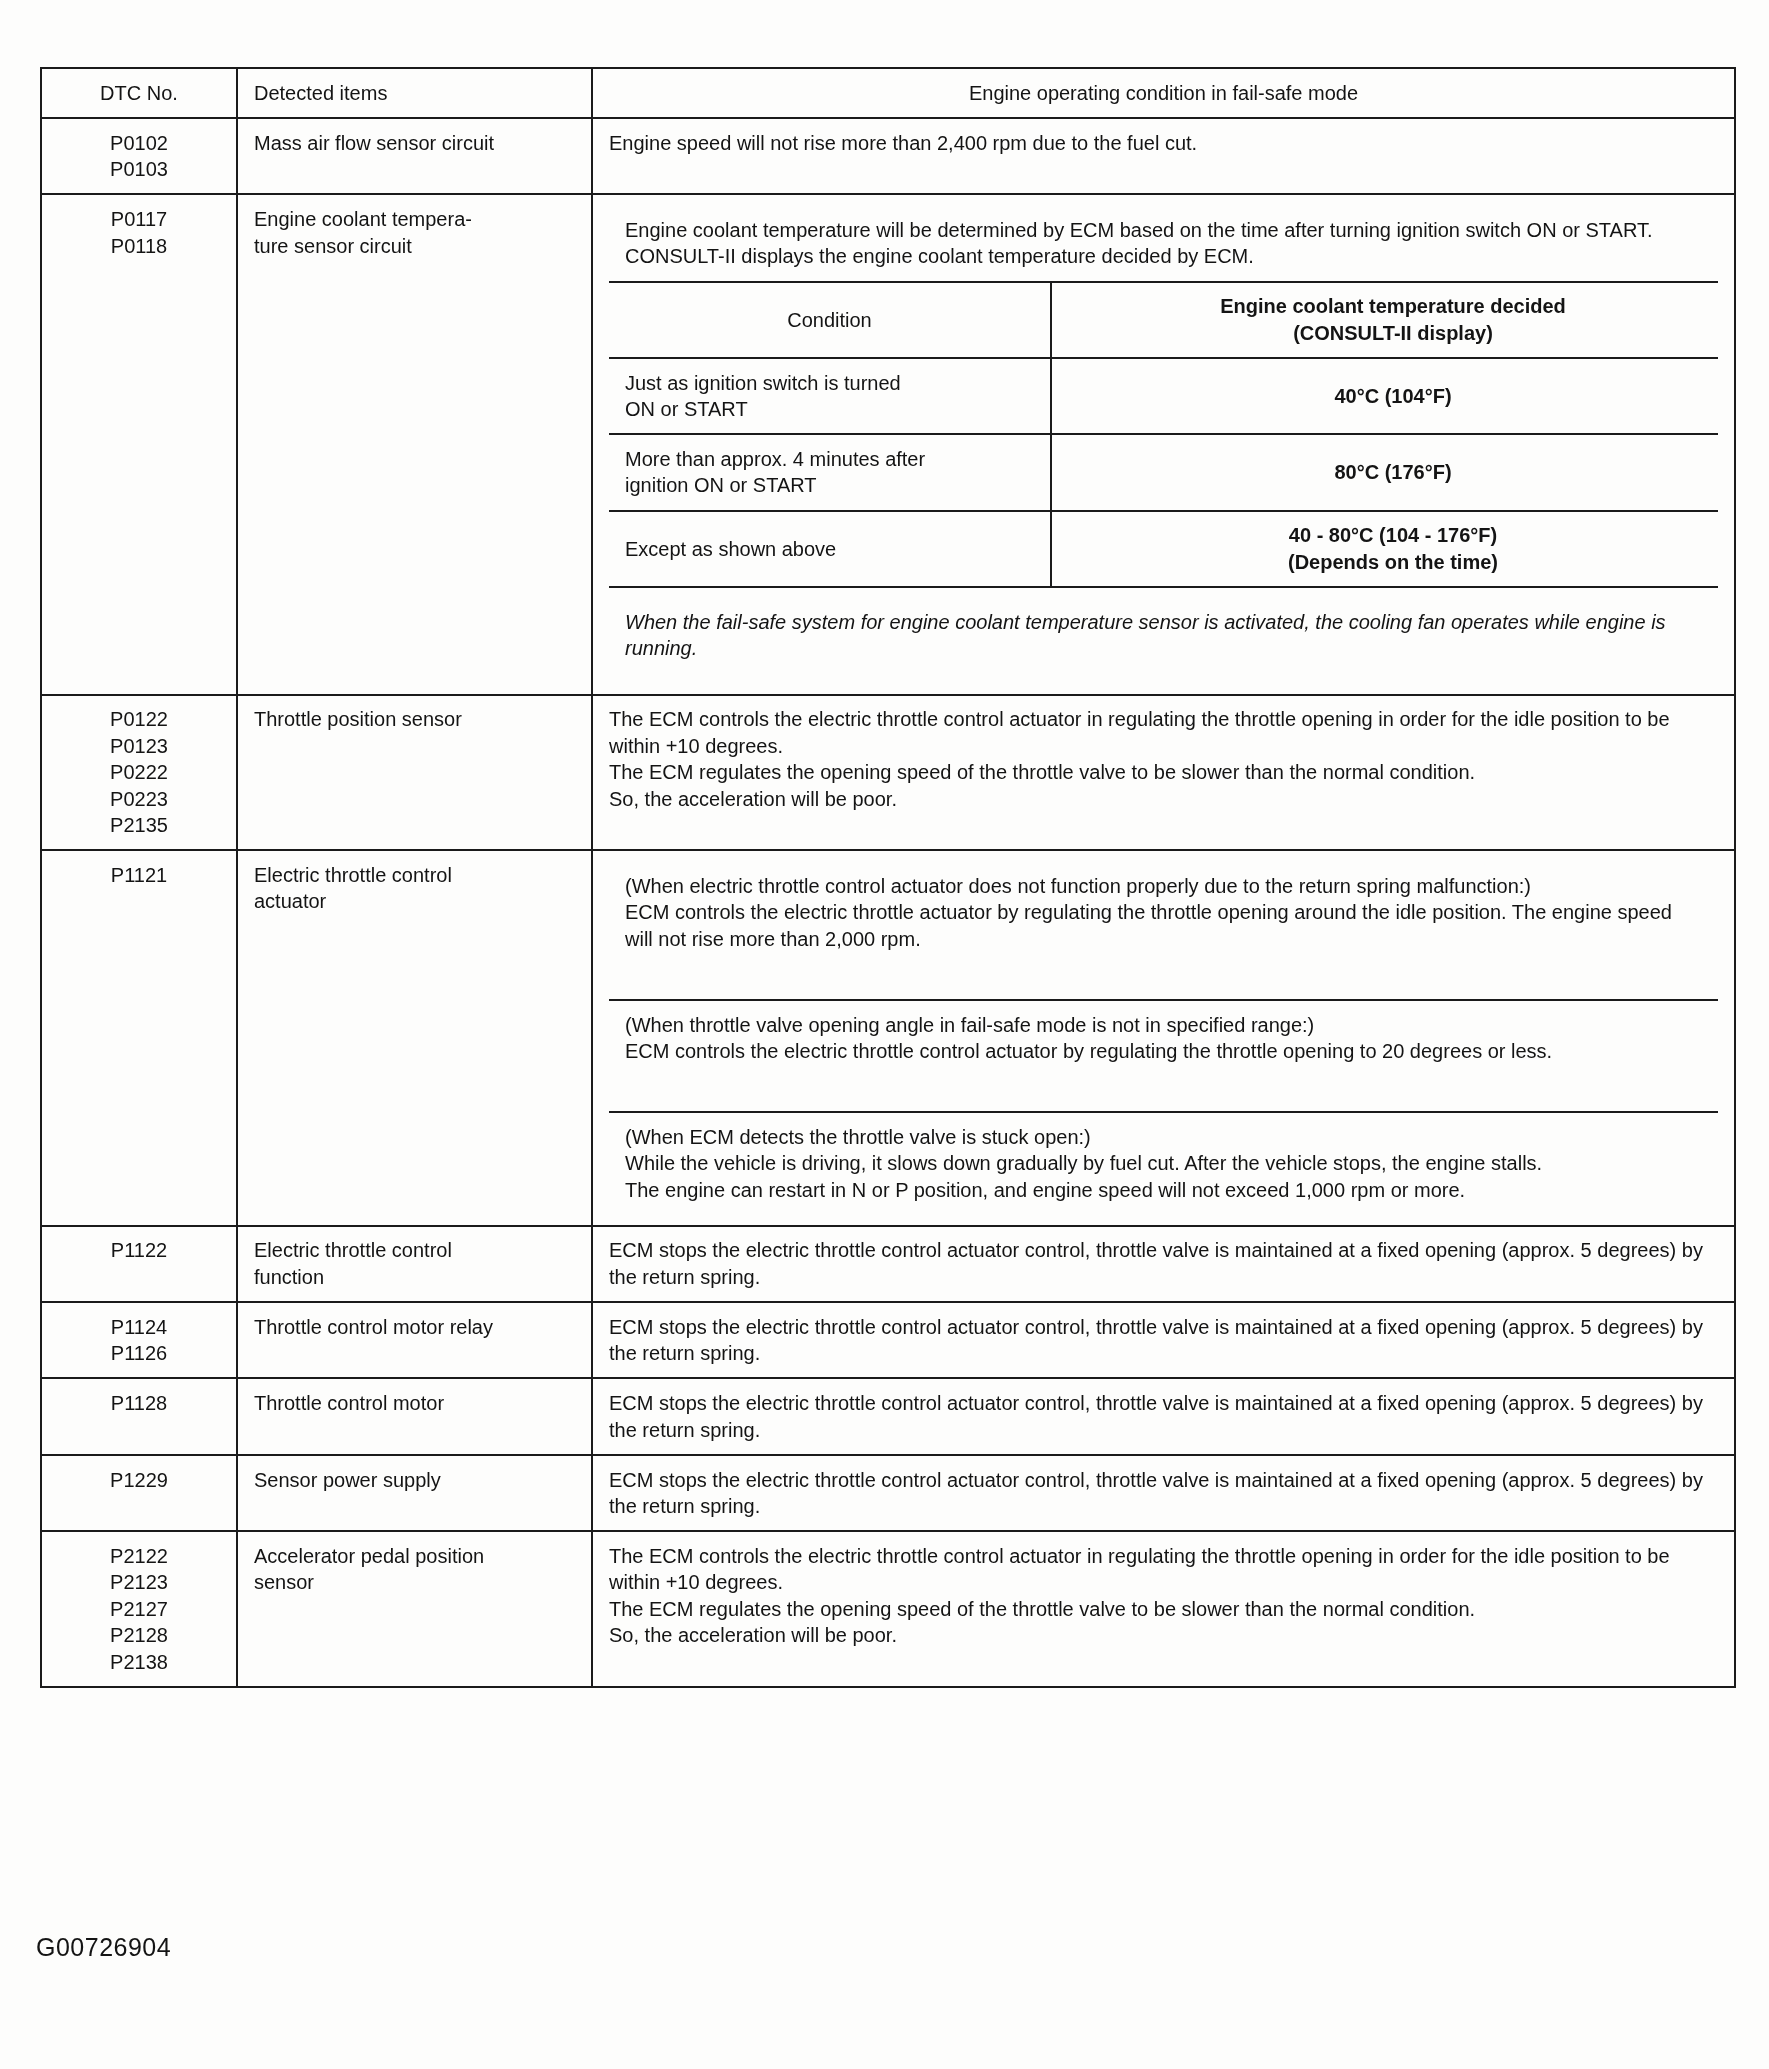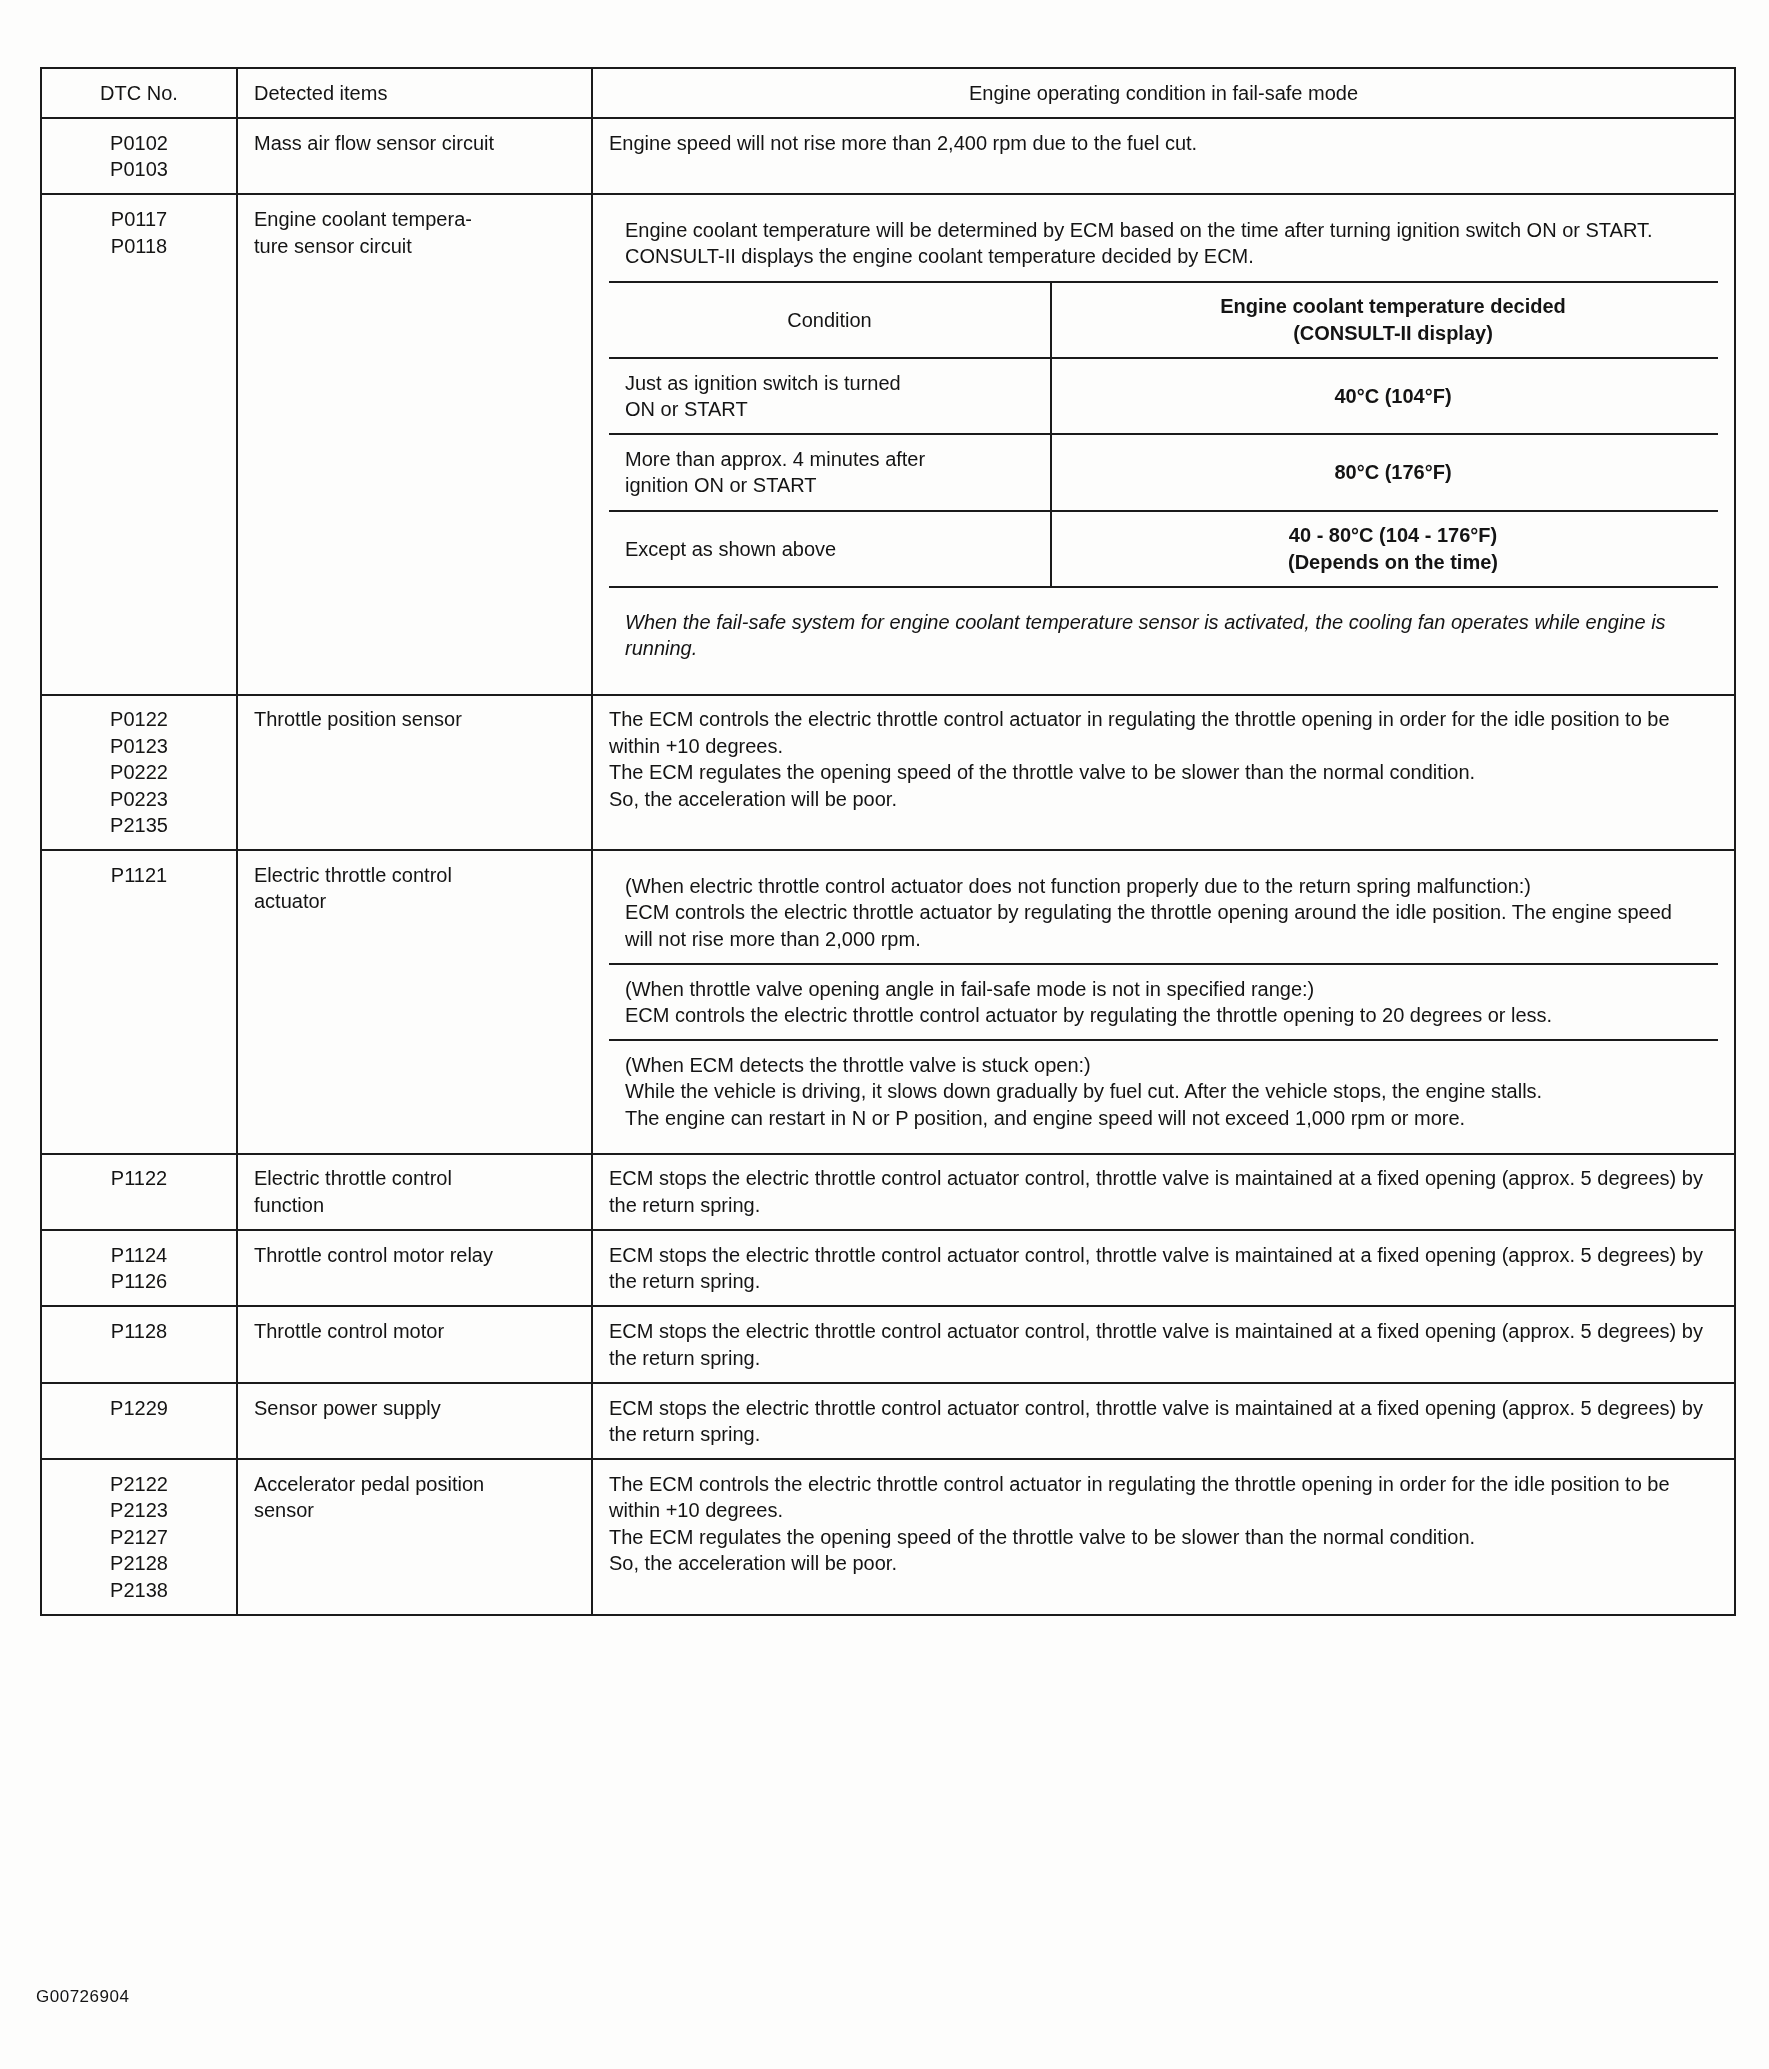--- a/index.html
+++ b/index.html
@@ -46,21 +46,21 @@
   }
   td.cond-cell {
     white-space: pre-line;
     padding-top: 12.6px;
   }
   td.complex-cell { padding: 0; }
   .block {
     padding: 10.8px 16px;
     white-space: pre-line;
   }
-  .block.sep { border-top: 2.7px solid #1b1b1b; }
+  .block.sep { border-top: 2.7px solid #1b1b1b; margin-top: 36px; }
   .subtable { border-top: 2.7px solid #1b1b1b; }
   .sub-row {
     display: grid;
     grid-template-columns: 443px 1fr;
     gap: 16px;
   }
   .sub-row + .sub-row { border-top: 2.7px solid #1b1b1b; }
   .sub-c1 {
     padding: 10.8px 16px;
     border-right: 2.7px solid #1b1b1b;
@@ -81,22 +81,22 @@
   }
   .note {
     border-top: 2.7px solid #1b1b1b;
     padding: 21px 16px;
     white-space: pre-line;
     font-style: italic;
   }
   .footer-code {
     position: absolute;
     left: 36px;
-    top: 1987px;
-    font-size: 17px;
+    top: 1933px;
+    font-size: 25px;
     letter-spacing: 0.5px;
   }
 </style>
 </head>
 <body>
 
 <div class="page">
 
   <table class="dtc-table">
     <colgroup>

